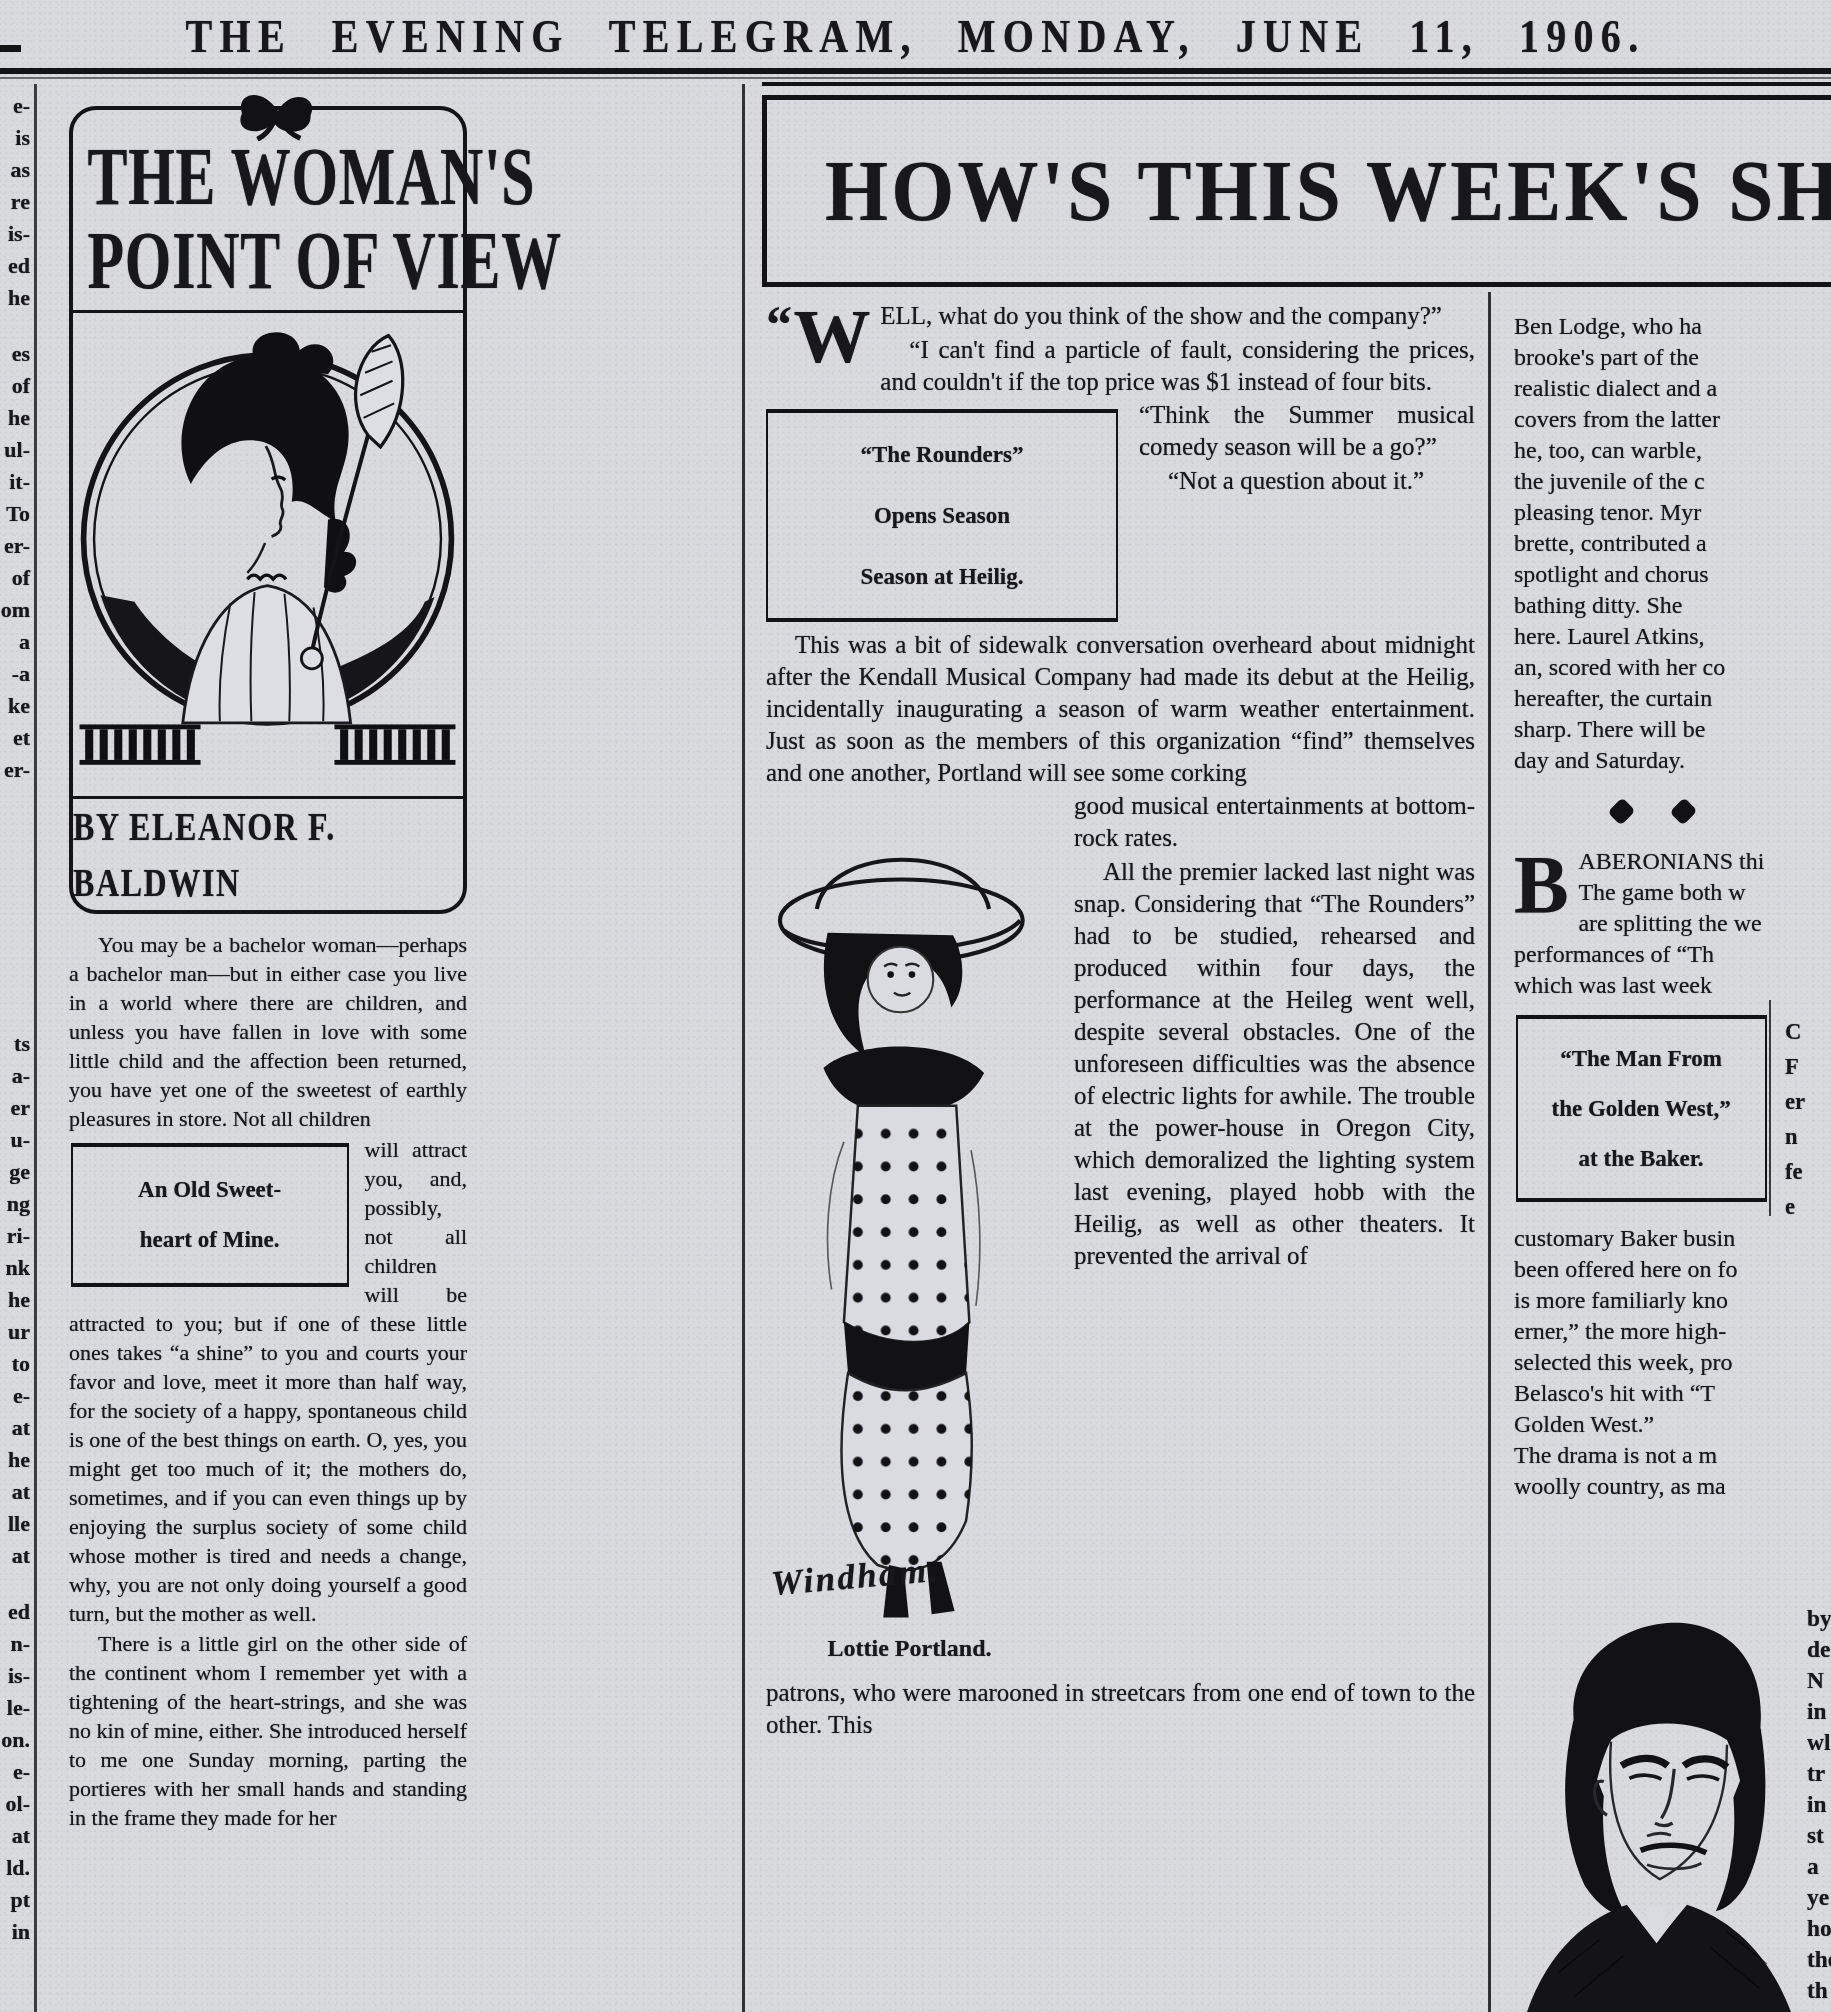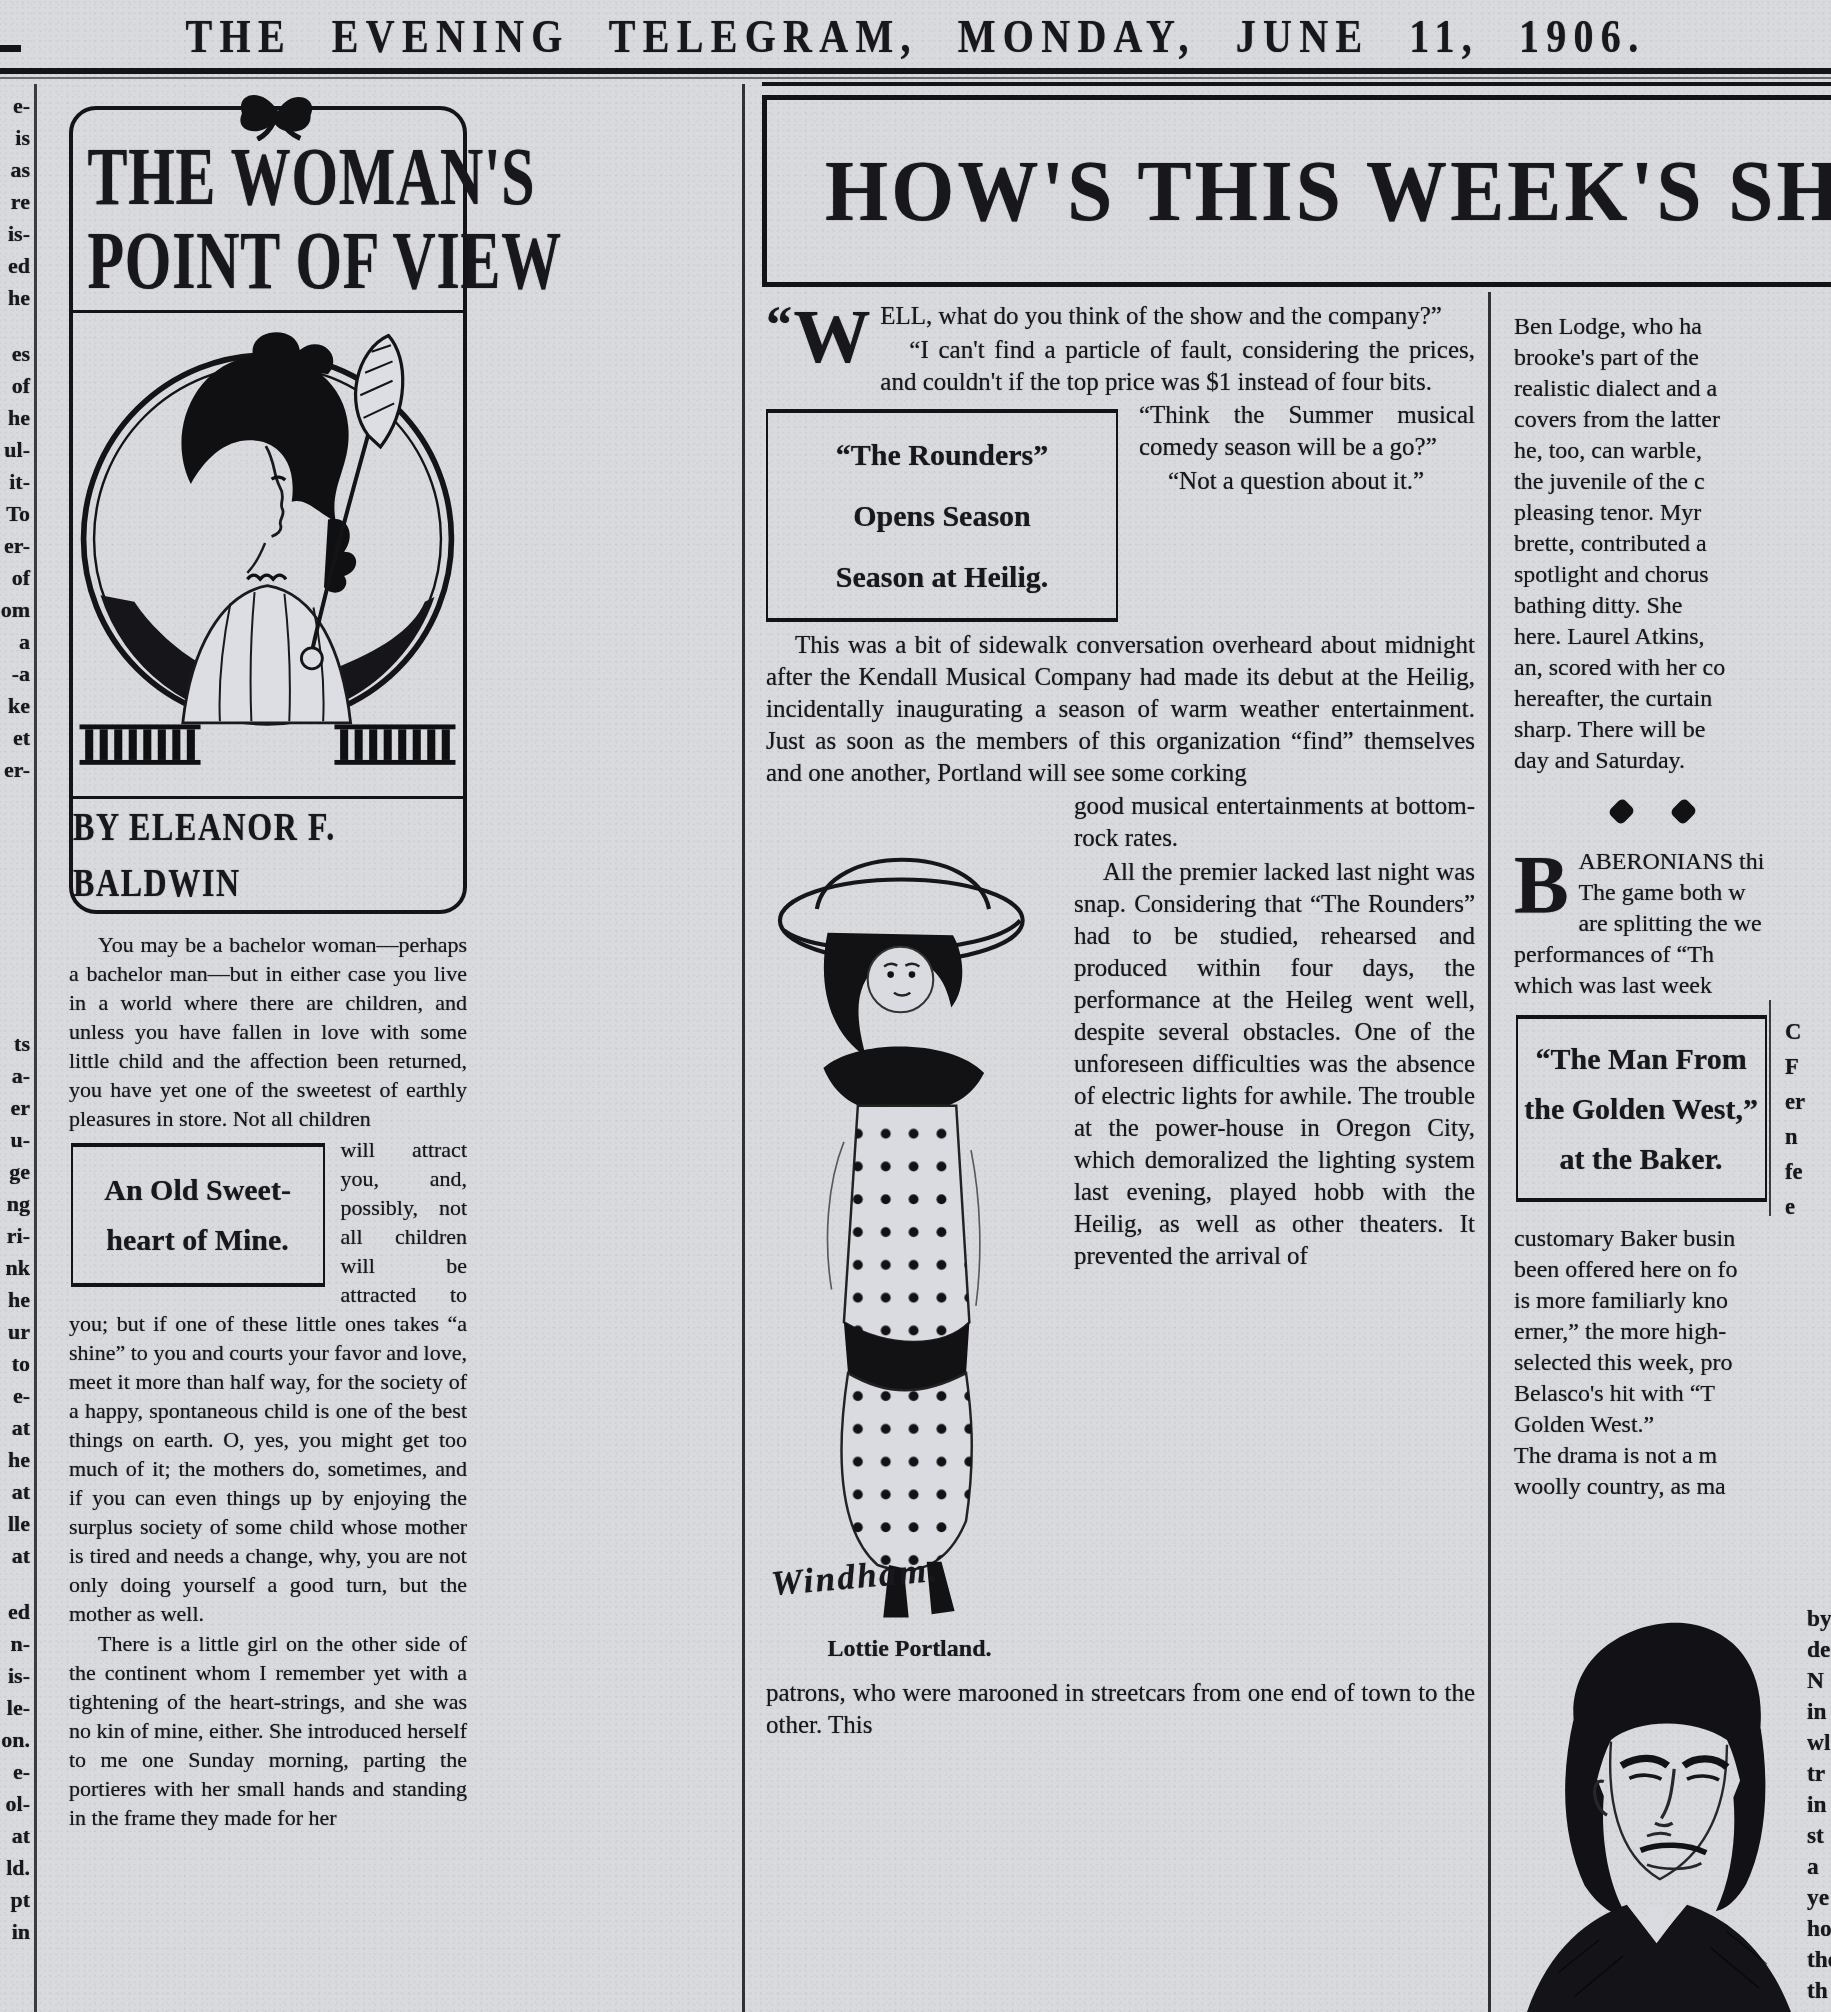--- a/index.html
+++ b/index.html
@@ -48,22 +48,22 @@
   .tb-byline{ border-top:3.2px solid #141417; text-align:left; font-weight:bold;
     font-size:32px; line-height:45px; padding:11.3px 0 9.7px; letter-spacing:1.6px;
     transform-origin:center; }
   .tb-byline span{ display:inline-block; transform:scaleY(1.25); }
   .body-lc{ margin-top:16px; }
   p{ margin:0 0 1.6px 0; }
   .indent{ text-indent:29px; }
   .wrapzone::after{ content:""; display:block; clear:both; }
   .inset{ border-top:4.8px solid #131316; border-bottom:4.8px solid #131316;
     border-left:2.4px solid #131316; border-right:2.4px solid #131316;
-    text-align:center; font-weight:bold; font-size:30px; }
-  .inset1{ float:left; width:242px; margin:8px 16px 3.2px 1.6px; padding:18px 4px;
+    text-align:center; font-weight:bold; font-size:23px; }
+  .inset1{ float:left; width:242px; margin:8px 16px 3.2px 1.6px; padding:18px 16px;
     line-height:50px; text-indent:0;}
   
   .headline-box{ position:absolute; left:762px; top:95px; width:1088px; height:192px;
     border:5.6px solid #131316; box-sizing:border-box; display:flex; align-items:center; }
   .headline{ font-weight:bold; font-size:81px; letter-spacing:3.2px; padding-left:58px;
     white-space:nowrap; transform:scaleY(1.08); transform-origin:left center; }
   
   .col-mid{ position:absolute; left:766px; top:300px; width:709px;
     font-size:25px; line-height:32px; text-align:justify; }
   .leadq{ float:left; font-size:52px; line-height:45px; font-weight:bold; padding:1.6px 1.6px 0 0; }

